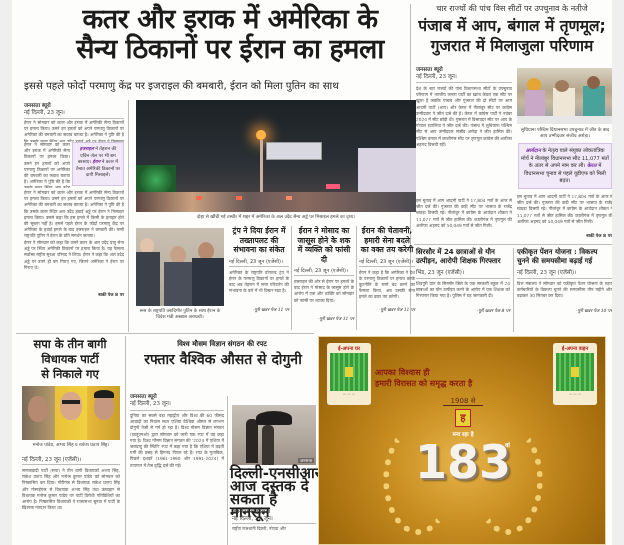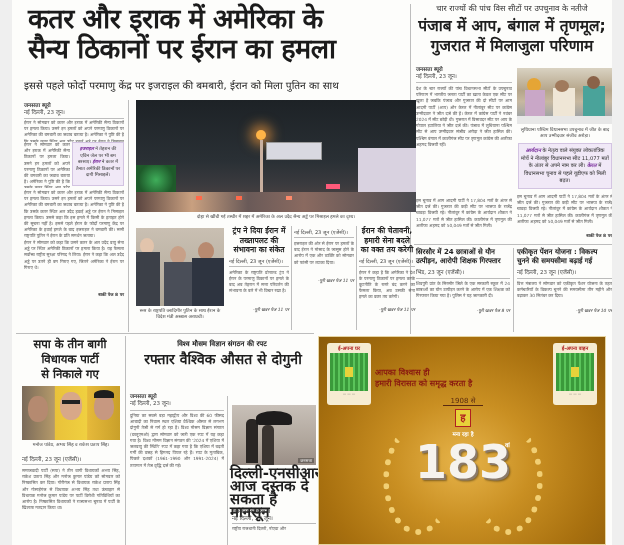--- a/index.html
+++ b/index.html
@@ -29,21 +29,21 @@
       #3b9a3b; position: relative; }
   .qr .code::after { content: ""; position: absolute; left: 15px; top: 14px; width: 8px; height: 10px; background: #e8d23a; }
   .qr .mini { font-size: 3.5px; color: #555; text-align: center; line-height: 4px; }
   .wreath { position: absolute; width: 70px; height: 110px; border: 6px dotted #f1cf74; border-radius: 50%; }
 </style>
 </head>
 <body>
 
 <div class="page">
 
-  <div class="abs headline-main" style="left:16px; top:4px; width:380px; ">
+  <div class="abs headline-main" style="left:28px; top:4px; width:380px; text-align:center;">
     <div>कतर और इराक में अमेरिका के</div>
     <div>सैन्य ठिकानों पर ईरान का हमला</div>
   </div>
   <div class="abs sub-head" style="left:12px; top:78px; width:392px; white-space:nowrap; font-size:10.2px;">इससे पहले फोर्दो परमाणु केंद्र पर इजराइल की बमबारी, ईरान को मिला पुतिन का साथ</div>
 
   <div class="rule-v" style="left:398px; top:4px; height:330px;"></div>
 
   <div class="abs" style="left:402px; top:16px; width:196px; text-align:center; font-weight:bold; font-size:15.5px; line-height:20px; color:#1e1e1e;">
     <div style="white-space:nowrap;">पंजाब में आप, बंगाल में तृणमूल;</div>
     <div style="white-space:nowrap;">गुजरात में मिलाजुला परिणाम</div>
@@ -131,20 +131,21 @@
   <div class="abs caption" style="left:124px; top:308px; width:88px;">रूस के राष्ट्रपति व्लादिमीर पुतिन के साथ ईरान के विदेश मंत्री अब्बास अराघची।</div>
 
   <div class="abs" style="left:217px; top:226px; width:60px;">
     <div class="h-small" style="font-size:7.6px; line-height:9.5px;">ट्रंप ने दिया ईरान में तख्तापलट की संभावना का संकेत</div>
     <div class="dateline" style="margin-top:3px; border-bottom:1px solid #bbb; padding-bottom:1px; font-size:5px;">नई दिल्ली, 23 जून (एजेंसी)।</div>
     <div class="body-text" style="margin-top:3px; height:36px;">अमेरिका के राष्ट्रपति डोनाल्ड ट्रंप ने ईरान के परमाणु ठिकानों पर हमले के बाद अब तेहरान में सत्ता परिवर्तन की संभावना के बारे में भी विचार रखा है।</div>
     <div class="contd">-पूरी खबर पेज 11 पर</div>
   </div>
   <div class="rule-v" style="left:279px; top:226px; height:104px;"></div>
   <div class="abs" style="left:282px; top:226px; width:60px;">
+    <div class="h-small" style="font-size:7.6px; line-height:9.5px;">ईरान ने मोसाद का जासूस होने के शक में व्यक्ति को फांसी दी</div>
     <div class="dateline" style="margin-top:3px; border-bottom:1px solid #bbb; padding-bottom:1px; font-size:5px;">नई दिल्ली, 23 जून (एजेंसी)।</div>
     <div class="body-text" style="margin-top:3px; height:36px;">इजराइल की ओर से ईरान पर हमलों के बाद ईरान ने मोसाद के जासूस होने के आरोप में एक और व्यक्ति को सोमवार को फांसी पर लटका दिया।</div>
     <div class="contd">-पूरी खबर पेज 11 पर</div>
   </div>
   <div class="rule-v" style="left:344px; top:226px; height:104px;"></div>
   <div class="abs" style="left:347px; top:226px; width:56px;">
     <div class="h-small" style="font-size:7.6px; line-height:9.5px;">ईरान की चेतावनी, हमारी सेना बदले का वक्त तय करेगी</div>
     <div class="dateline" style="margin-top:3px; border-bottom:1px solid #bbb; padding-bottom:1px; font-size:5px;">नई दिल्ली, 23 जून (एजेंसी)।</div>
     <div class="body-text" style="margin-top:3px; height:36px;">ईरान ने कहा है कि अमेरिका ने देश के परमाणु ठिकानों पर हमला करके कूटनीति के रास्ते बंद करने का फैसला किया, अब उसकी सेना हमले का वक्त तय करेगी।</div>
     <div class="contd">-पूरी खबर पेज 11 पर</div>

